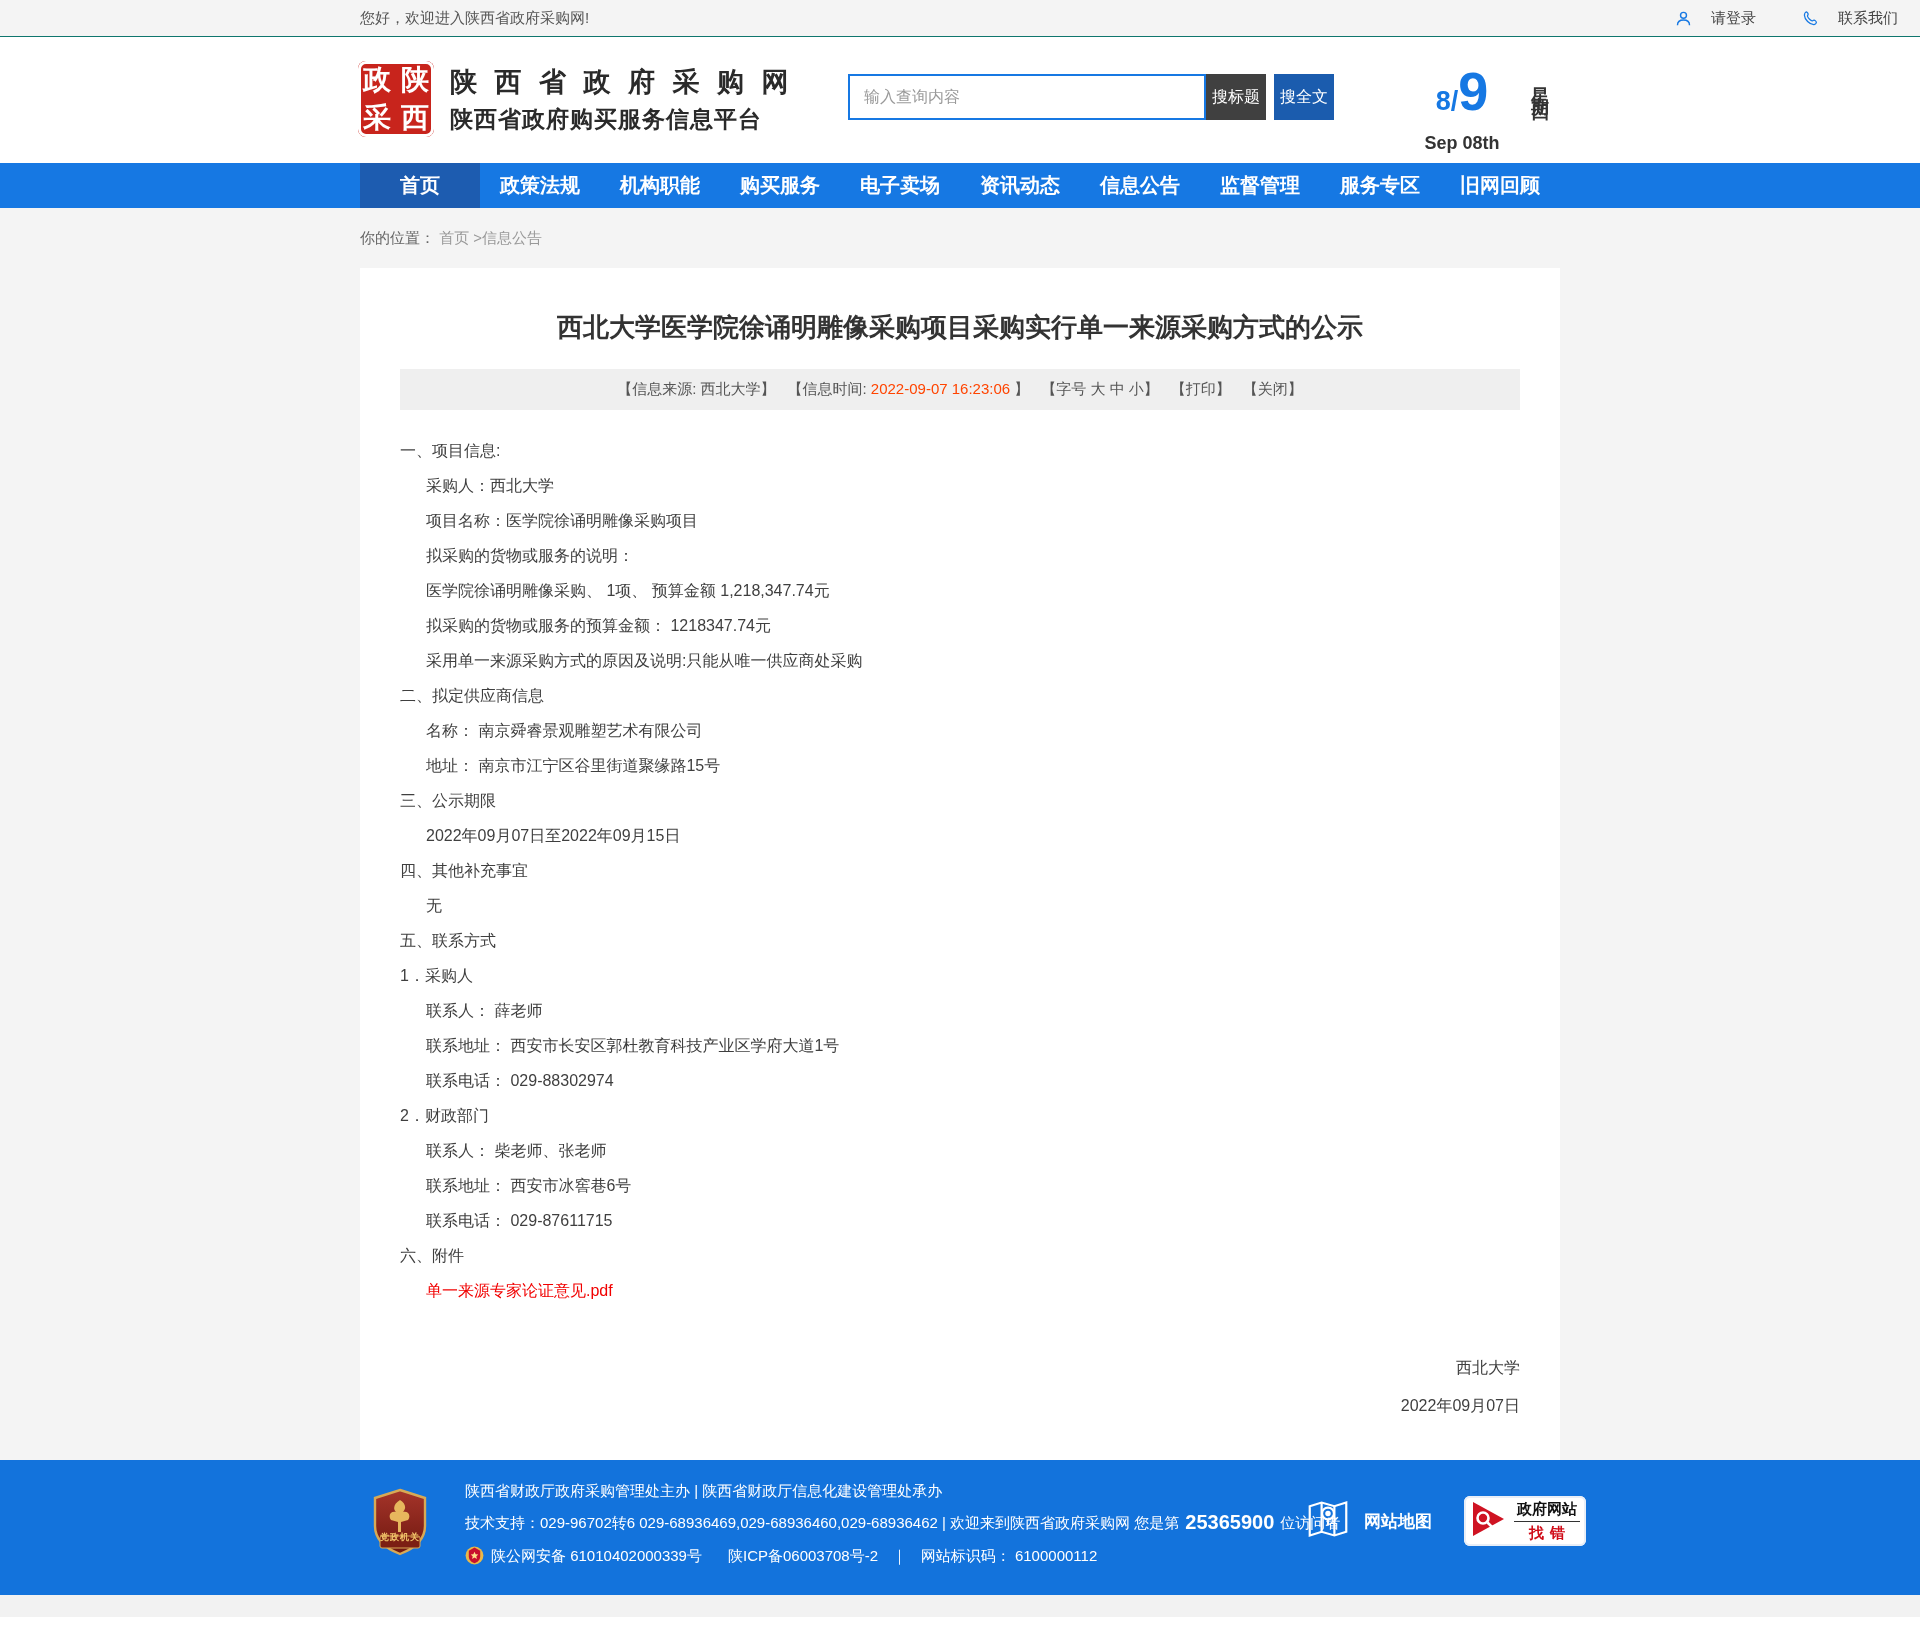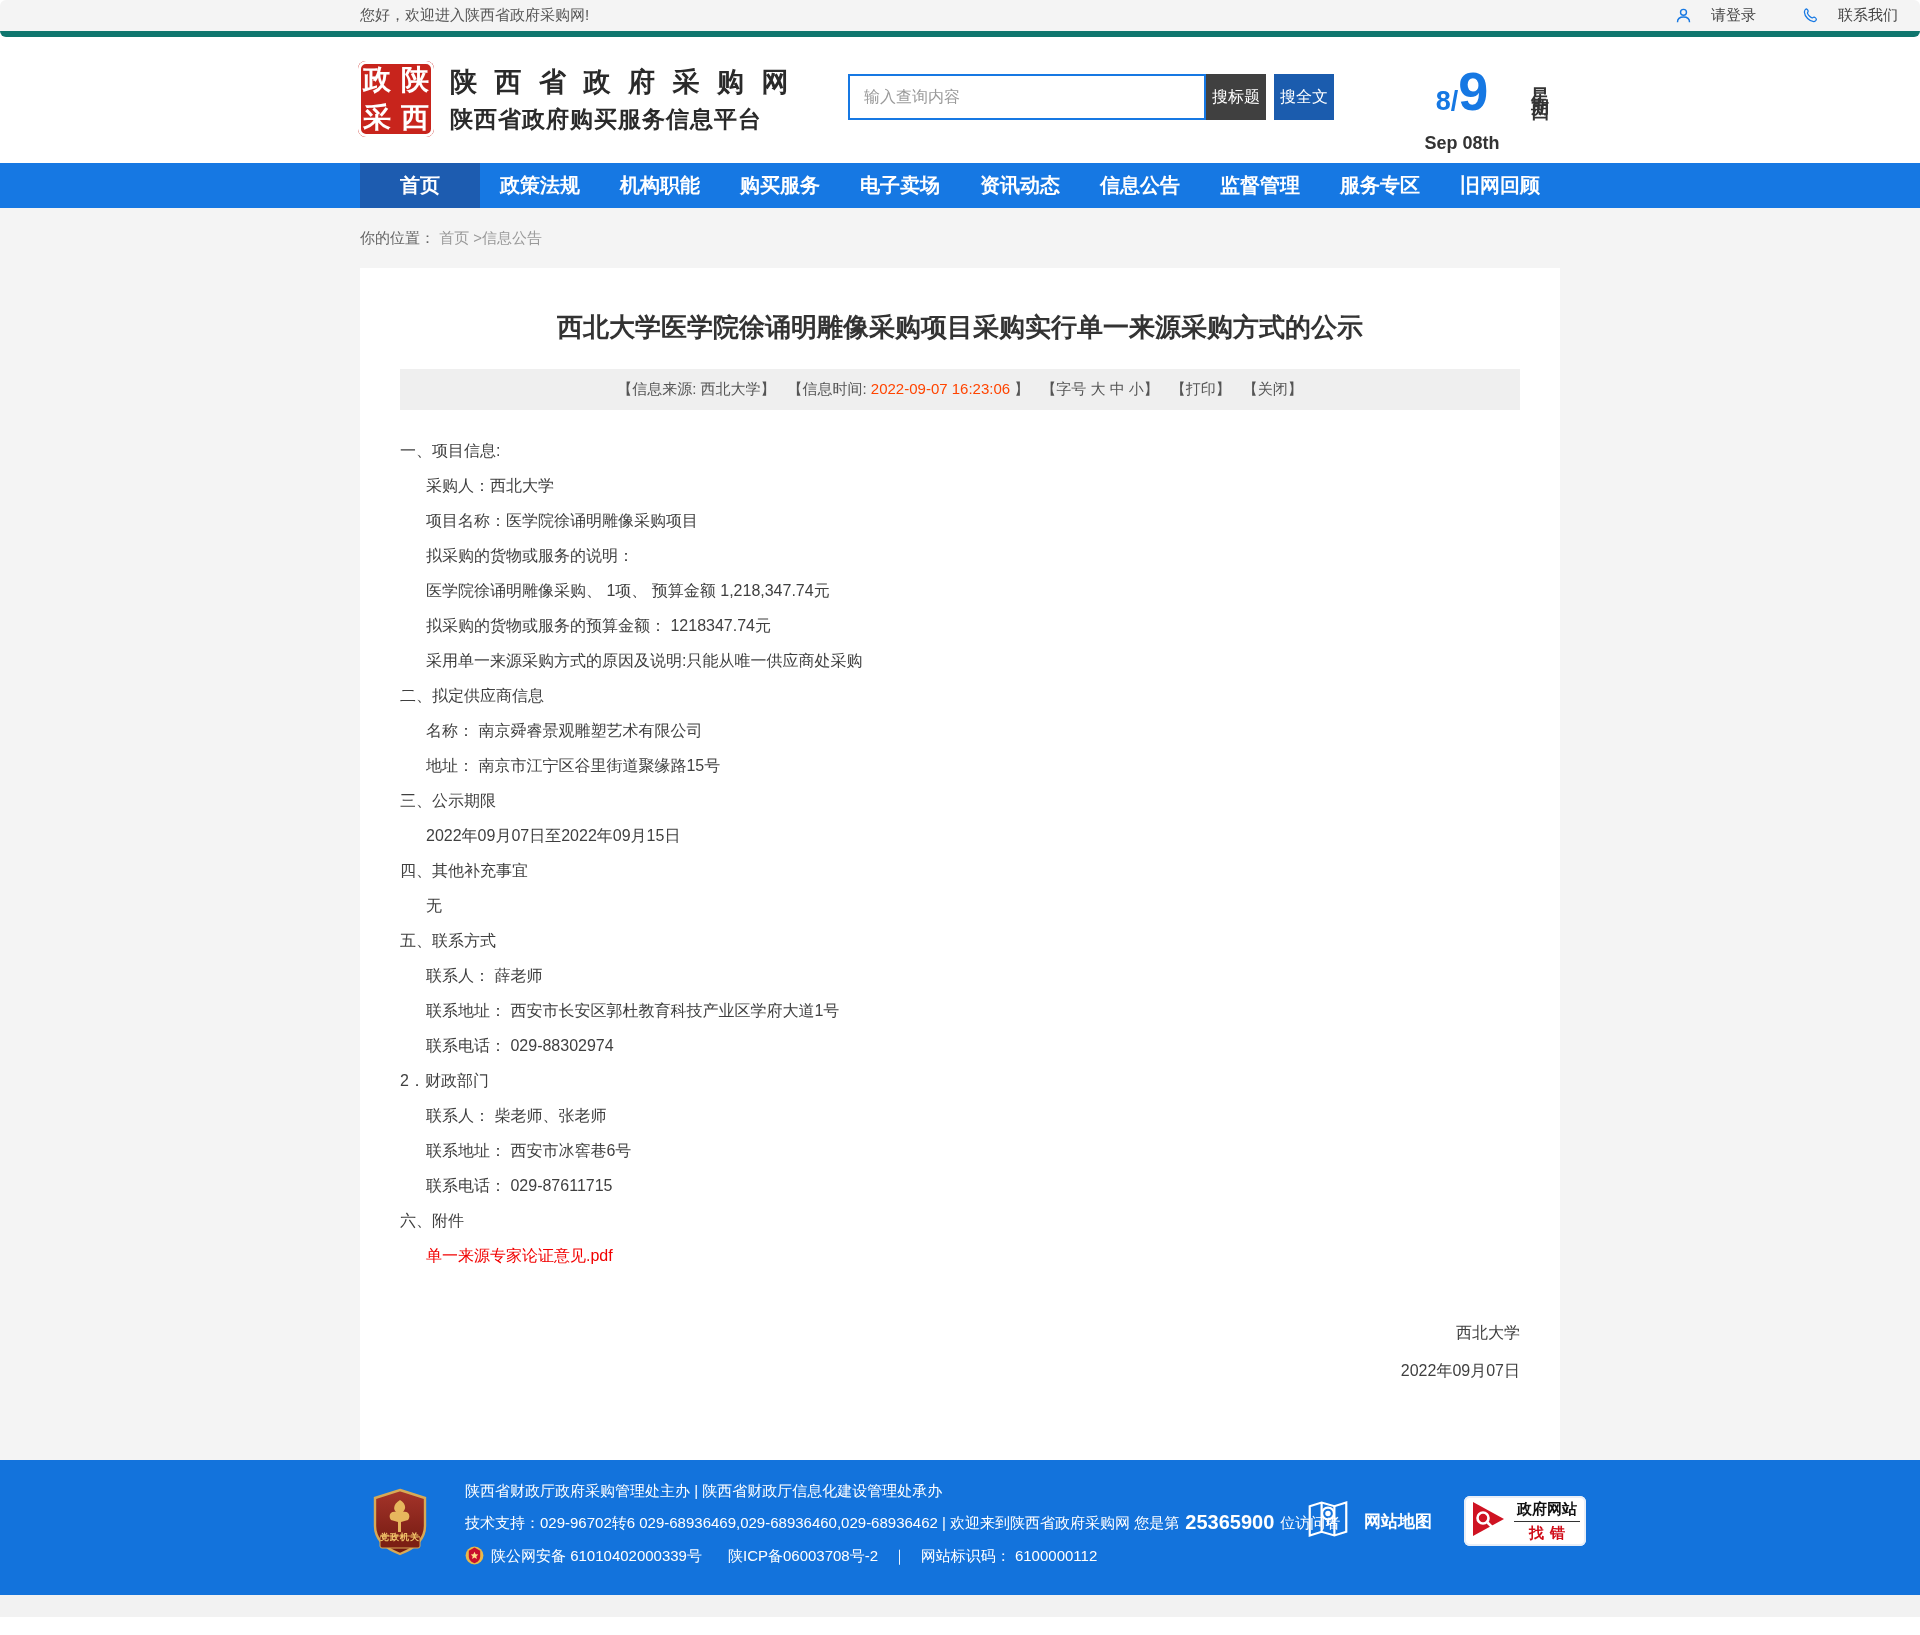--- a/index.html
+++ b/index.html
@@ -3,23 +3,23 @@
 <meta charset="utf-8">
 <style>
   html,body{margin:0;padding:0;}
   body{
     width:1920px;height:1635px;background:#fff;
     font-family:"Liberation Sans","DejaVu Sans",sans-serif;
     color:#333;overflow:hidden;
   }
   
   .topbar{
-    height:37px;background:#f4f4f4;border-bottom:6px solid #0f766e;
+    height:37px;background:#f4f4f4;border-bottom:1px solid #0f766e;
     display:flex;align-items:center;justify-content:space-between;
-    padding:0 22px 0 360px;box-sizing:border-box;font-size:15px;color:#555;border-radius:6px;
+    padding:0 22px 0 360px;box-sizing:border-box;font-size:15px;color:#555;
   }
   .topbar-right{display:flex;align-items:center;gap:46px;}
   .top-link{display:flex;align-items:center;gap:19px;color:#444;cursor:pointer;}
   .top-link svg{display:block;}
   
   .header{height:126px;background:#fff;position:relative;}
   .brand{position:absolute;left:358px;top:24px;display:flex;align-items:center;}
   .logo{
     width:76px;height:76px;background:#c8241c;border-radius:8px;
     display:grid;grid-template-columns:1fr 1fr;grid-template-rows:1fr 1fr;
@@ -206,20 +206,21 @@
         <p class="para ind1">拟采购的货物或服务的预算金额： 1218347.74元</p>
         <p class="para ind1">采用单一来源采购方式的原因及说明:只能从唯一供应商处采购</p>
         <p class="para ind0">二、拟定供应商信息</p>
         <p class="para ind1">名称： 南京舜睿景观雕塑艺术有限公司</p>
         <p class="para ind1">地址： 南京市江宁区谷里街道聚缘路15号</p>
         <p class="para ind0">三、公示期限</p>
         <p class="para ind1">2022年09月07日至2022年09月15日</p>
         <p class="para ind0">四、其他补充事宜</p>
         <p class="para ind1">无</p>
         <p class="para ind0">五、联系方式</p>
+        <p class="para ind0">1．采购人</p>
         <p class="para ind1">联系人： 薛老师</p>
         <p class="para ind1">联系地址： 西安市长安区郭杜教育科技产业区学府大道1号</p>
         <p class="para ind1">联系电话： 029-88302974</p>
         <p class="para ind0">2．财政部门</p>
         <p class="para ind1">联系人： 柴老师、张老师</p>
         <p class="para ind1">联系地址： 西安市冰窖巷6号</p>
         <p class="para ind1">联系电话： 029-87611715</p>
         <p class="para ind0">六、附件</p>
         <p class="para ind1 att-link">单一来源专家论证意见.pdf</p>
       </div>

